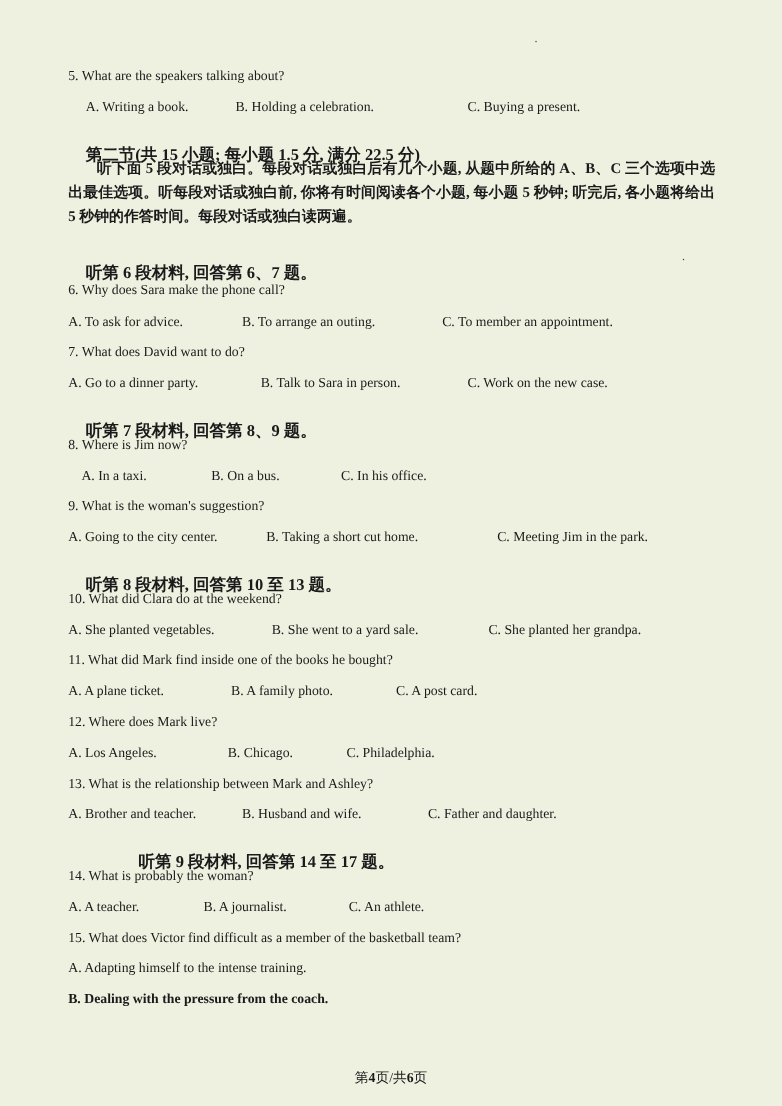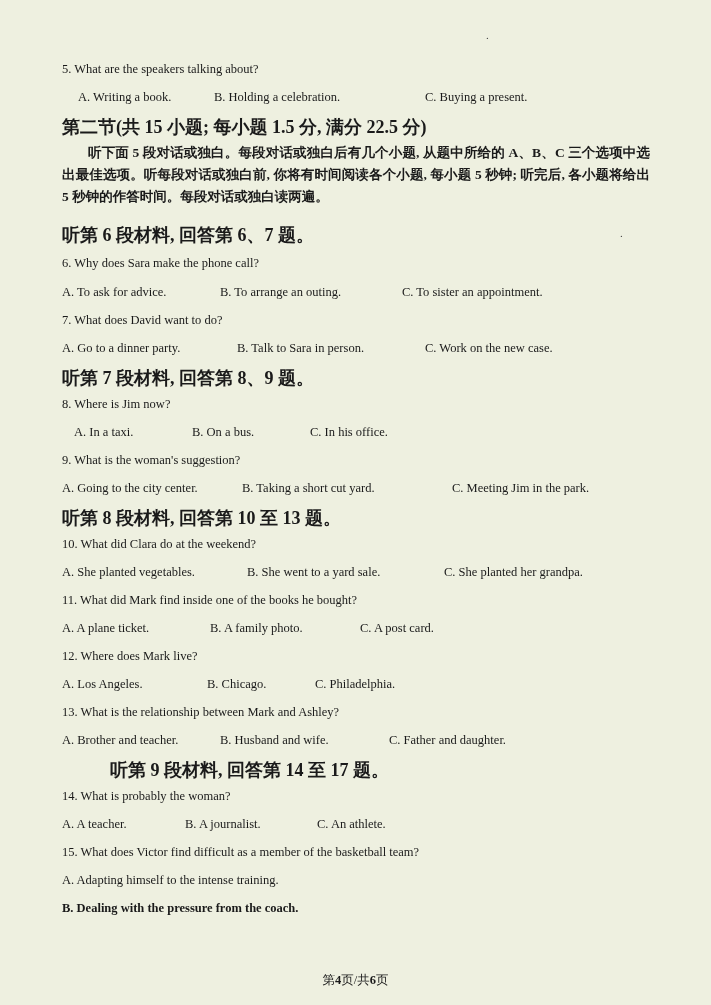--- a/index.html
+++ b/index.html
@@ -52,24 +52,24 @@
     padding: 0;
     position: relative;
     height: 16px;
   }
   .opts span {
     position: absolute;
     top: 0;
     white-space: nowrap;
   }
   .bold-head {
-    font-size: 18px;
+    font-size: 15px;
     font-weight: bold;
     line-height: 1.3;
-    margin: 0;
+    margin: 16px;
   }
   .section-body {
     font-size: 13.5px;
     font-weight: bold;
     line-height: 1.62;
     margin: 0;
     text-align: justify;
     text-justify: inter-ideograph;
   }
   .footer {
@@ -96,39 +96,39 @@
         <span style="left: 152px;">B. Holding a celebration.</span>
         <span style="left: 363px;">C. Buying a present.</span>
       </div>
       <div class="bold-head" style="position: absolute; left: 62px; top: 116px; width: 588px;">第二节(共 15 小题; 每小题 1.5 分, 满分 22.5 分)</div>
       <div class="section-body" style="position: absolute; left: 62px; top: 142px; width: 588px; text-indent: 26px;">听下面 5 段对话或独白。每段对话或独白后有几个小题, 从题中所给的 A、B、C 三个选项中选出最佳选项。听每段对话或独白前, 你将有时间阅读各个小题, 每小题 5 秒钟; 听完后, 各小题将给出 5 秒钟的作答时间。每段对话或独白读两遍。</div>
       <div class="bold-head" style="position: absolute; left: 62px; top: 224px; width: 588px;">听第 6 段材料, 回答第 6、7 题。</div>
       <div class="q" style="position: absolute; left: 62px; top: 256px; width: 588px;">6. Why does Sara make the phone call?</div>
       <div class="opts" style="position: absolute; left: 62px; top: 285px; width: 590px;">
         <span style="left: 0px;">A. To ask for advice.</span>
         <span style="left: 158px;">B. To arrange an outing.</span>
-        <span style="left: 340px;">C. To sister an appointment.</span>
+        <span style="left: 340px;">C. To member an appointment.</span>
       </div>
       <div class="q" style="position: absolute; left: 62px; top: 313px; width: 588px;">7. What does David want to do?</div>
       <div class="opts" style="position: absolute; left: 62px; top: 341px; width: 590px;">
         <span style="left: 0px;">A. Go to a dinner party.</span>
         <span style="left: 175px;">B. Talk to Sara in person.</span>
         <span style="left: 363px;">C. Work on the new case.</span>
       </div>
       <div class="bold-head" style="position: absolute; left: 62px; top: 367px; width: 588px;">听第 7 段材料, 回答第 8、9 题。</div>
       <div class="q" style="position: absolute; left: 62px; top: 397px; width: 588px;">8. Where is Jim now?</div>
       <div class="opts" style="position: absolute; left: 62px; top: 425px; width: 590px; margin-left: 12px;">
         <span style="left: 0px;">A. In a taxi.</span>
         <span style="left: 118px;">B. On a bus.</span>
         <span style="left: 236px;">C. In his office.</span>
       </div>
       <div class="q" style="position: absolute; left: 62px; top: 453px; width: 588px;">9. What is the woman's suggestion?</div>
       <div class="opts" style="position: absolute; left: 62px; top: 481px; width: 590px;">
         <span style="left: 0px;">A. Going to the city center.</span>
-        <span style="left: 180px;">B. Taking a short cut yard.</span>
+        <span style="left: 180px;">B. Taking a short cut home.</span>
         <span style="left: 390px;">C. Meeting Jim in the park.</span>
       </div>
       <div class="bold-head" style="position: absolute; left: 62px; top: 507px; width: 588px;">听第 8 段材料, 回答第 10 至 13 题。</div>
       <div class="q" style="position: absolute; left: 62px; top: 537px; width: 588px;">10. What did Clara do at the weekend?</div>
       <div class="opts" style="position: absolute; left: 62px; top: 565px; width: 590px;">
         <span style="left: 0px;">A. She planted vegetables.</span>
         <span style="left: 185px;">B. She went to a yard sale.</span>
         <span style="left: 382px;">C. She planted her grandpa.</span>
       </div>
       <div class="q" style="position: absolute; left: 62px; top: 593px; width: 588px;">11. What did Mark find inside one of the books he bought?</div>

